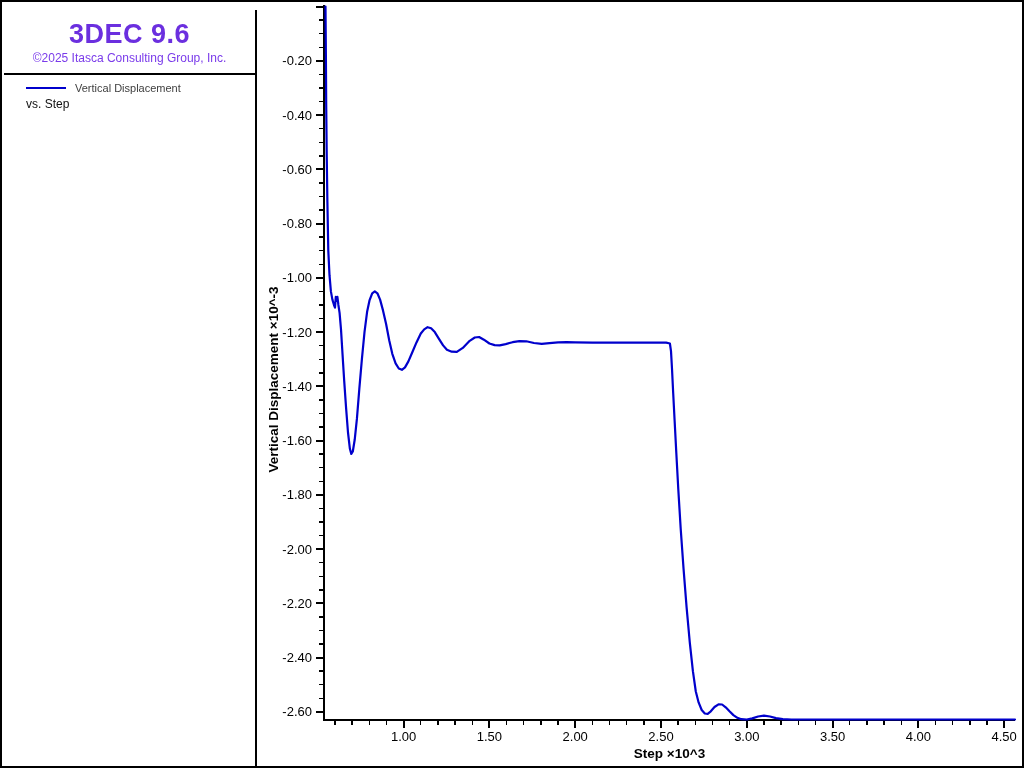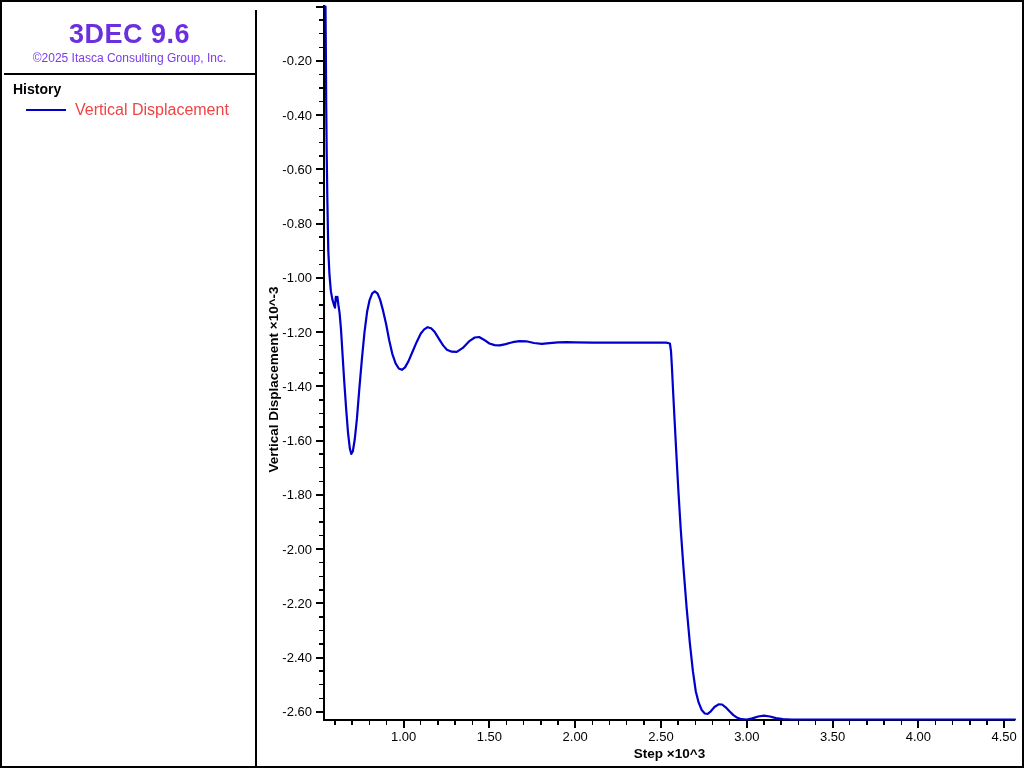--- a/index.html
+++ b/index.html
@@ -12,40 +12,40 @@
   .sidebar{
     position:absolute;left:2px;top:8px;width:253px;height:762px;
     border-right:2px solid #000;background:#fff;
   }
   .logo{margin-top:9px;text-align:center;font-weight:bold;font-size:27px;letter-spacing:.5px;}
   .copyright{text-align:center;font-size:12px;margin-top:1px;}
   .divider{height:0;border:none;border-top:2px solid #000;margin:8px 0 0 0;}
   .history{font-weight:bold;font-size:14px;margin:6px 0 0 9px;color:#000;}
   .legend-row{display:flex;align-items:center;margin:6px 0 0 22px;height:13px;}
   .legend-line{width:40px;height:2px;margin-right:9px;}
-  .legend-label{font-size:16px;color:#ef4444;}
+  .legend-label{font-size:11px;color:#404040;}
   .legend-sub{font-size:12px;color:#111;margin:3px 0 0 22px;}
   .chart-area{position:absolute;left:257px;top:2px;width:765px;height:762px;background:#fff;}
   .tick-label{font-family:"Liberation Sans",sans-serif;font-size:13px;fill:#000;}
   .axis-title{font-family:"Liberation Sans",sans-serif;font-size:13.5px;font-weight:bold;fill:#000;}
 </style>
 </head>
 <body>
 
 <div class="window">
 
   <aside class="sidebar">
     <div class="logo" style="color: rgb(107, 47, 223);">3DEC 9.6</div>
     <div class="copyright" style="color: rgb(122, 59, 234);">©2025 Itasca Consulting Group, Inc.</div>
     <hr class="divider">
-    <div class="history">History</div>
     <div class="legend-row">
       <span class="legend-line" style="background: rgb(0, 0, 204);"></span>
       <span class="legend-label">Vertical Displacement</span>
     </div>
+    <div class="legend-sub">vs. Step</div>
   </aside>
 
   <main class="chart-area">
     <svg id="chart-svg" width="765" height="762" viewBox="0 0 765 762">
         <g shape-rendering="crispEdges">
           <line x1="75.98187236155948" y1="716" x2="75.98187236155948" y2="721" stroke="#000000" stroke-width="1.4"></line>
           <line x1="93.14104792649616" y1="716" x2="93.14104792649616" y2="721" stroke="#000000" stroke-width="1.4"></line>
           <line x1="110.30022349143283" y1="716" x2="110.30022349143283" y2="721" stroke="#000000" stroke-width="1.4"></line>
           <line x1="127.45939905636952" y1="716" x2="127.45939905636952" y2="721" stroke="#000000" stroke-width="1.4"></line>
           <line x1="144.6185746213062" y1="716" x2="144.6185746213062" y2="724" stroke="#000000" stroke-width="2"></line>

